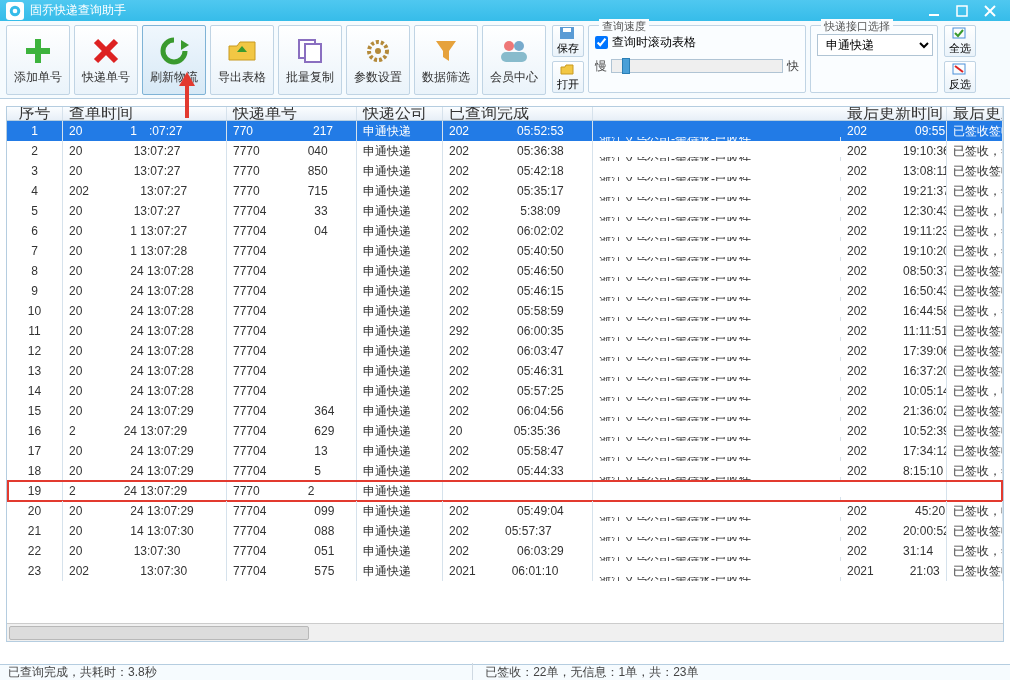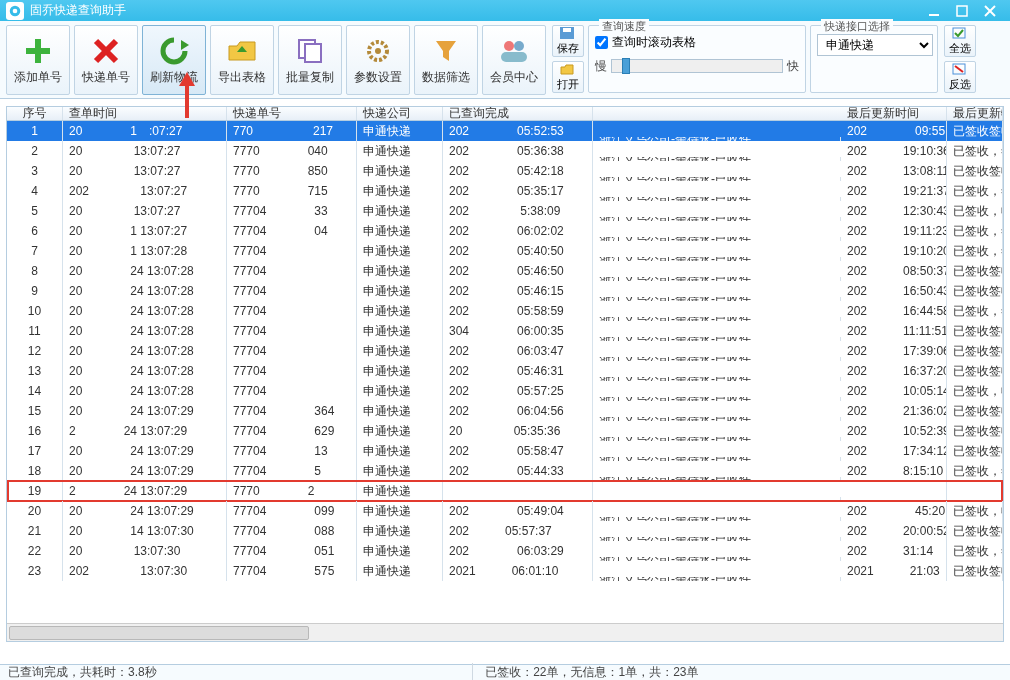--- a/index.html
+++ b/index.html
@@ -21,21 +21,21 @@
 .speed-group { width: 218px; }
 .speed-row { display: flex; align-items: center; height: 30px; font-size: 12px; color: #444; }
 .speed-row .slider { flex: 1; height: 14px; margin: 0 4px; position: relative; background: #efefef; border: 1px solid #b0c4d4; }
 .speed-row .slider span { position: absolute; left: 10px; top: -2px; width: 8px; height: 16px; background: #4aa0d8; border: 1px solid #2b7fb5; }
 .interface-group { width: 128px; }
 .select { width: 116px; height: 22px; border: 1px solid #b0c4d4; font-size: 12px; background: #fff; padding: 0 4px; margin-top: 6px; }
 .check { font-size: 12px; display: flex; align-items: center; gap: 4px; margin-top: 6px; }
 .arrow-overlay { position: absolute; left: 175px; top: 72px; z-index: 5; pointer-events: none; }
 
 .grid-wrap { position: absolute; top: 106px; left: 6px; right: 6px; bottom: 38px; border: 1px solid #b5cde0; overflow: hidden; background: #fff; }
-.grid-head { display: flex; height: 14px; background: linear-gradient(#fbfdff,#e7eff7); border-bottom: 1px solid #b5cde0; font-size: 12px; color: #333; }
+.grid-head { display: flex; height: 14px; background: linear-gradient(#fbfdff,#e7eff7); border-bottom: 1px solid #b5cde0; font-size: 16px; color: #333; }
 .grid-head .col, .row .col { border-right: 1px solid #d6e2ec; padding: 0 6px; display: flex; align-items: center; overflow: hidden; white-space: nowrap; }
 .c0 { width: 56px; justify-content: center; }
 .c1 { width: 164px; }
 .c2 { width: 130px; }
 .c3 { width: 86px; }
 .c4 { width: 150px; }
 .c5 { width: 248px; margin-top: 16px; }
 .c6 { width: 106px; }
 .c7 { flex: 1; border-right: none; }
 .grid-body { height: calc(100% - 40px); overflow: hidden; font-size: 12px; color: #333; }
@@ -318,21 +318,21 @@
         <div class="col c4">202　　　　05:58:59</div>
         <div class="col c5">浙江义乌公司-余待永-已收件</div>
         <div class="col c6">202　　　16:44:58</div>
         <div class="col c7">已签收，签</div>
       </div>
       <div class="row">
         <div class="col c0">11</div>
         <div class="col c1">20　　　　24 13:07:28</div>
         <div class="col c2">77704　　　　</div>
         <div class="col c3">申通快递</div>
-        <div class="col c4">304　　　　06:00:35</div>
+        <div class="col c4">292　　　　06:00:35</div>
         <div class="col c5">浙江义乌公司-余待永-已收件</div>
         <div class="col c6">202　　　11:11:51</div>
         <div class="col c7">已签收签收</div>
       </div>
       <div class="row">
         <div class="col c0">12</div>
         <div class="col c1">20　　　　24 13:07:28</div>
         <div class="col c2">77704　　　　</div>
         <div class="col c3">申通快递</div>
         <div class="col c4">202　　　　06:03:47</div>

